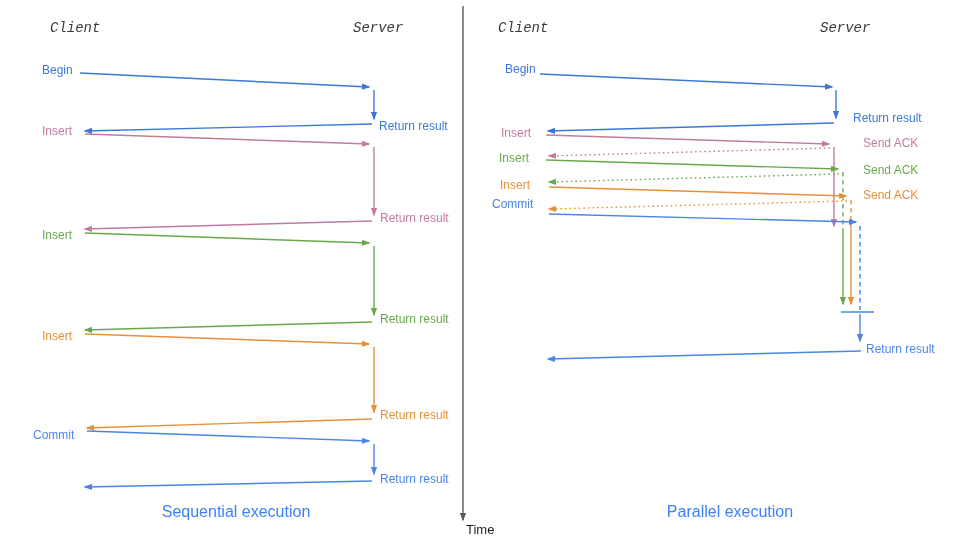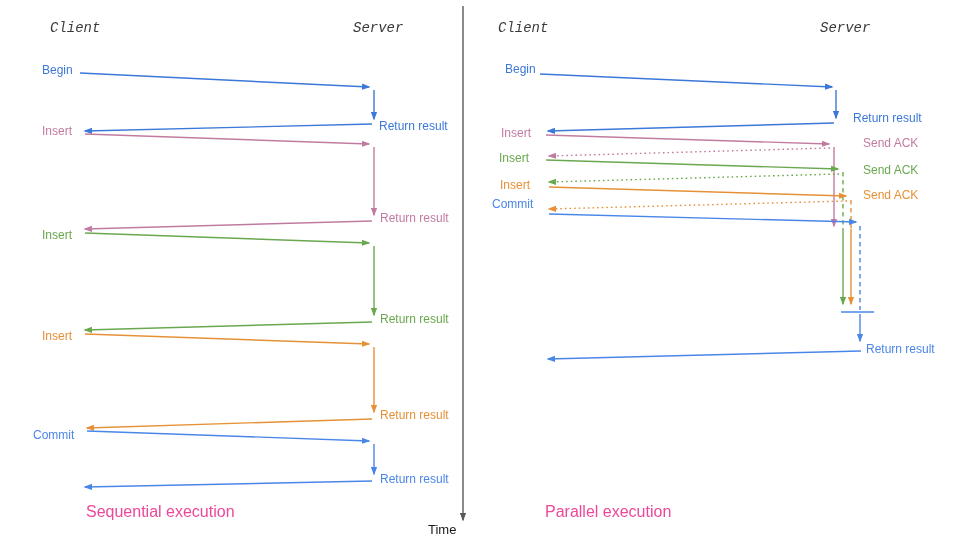--- a/index.html
+++ b/index.html
@@ -4,24 +4,24 @@
 <style>
   html,body{margin:0;padding:0;background:#ffffff;}
   body{width:960px;height:540px;overflow:hidden;font-family:"Liberation Sans",sans-serif;}
   .stage{position:relative;width:960px;height:540px;background:#ffffff;}
   #diagram-svg{position:absolute;left:0;top:0;}
   .hdr{position:absolute;font-style:italic;font-size:14px;color:#3a3a3a;white-space:nowrap;font-family:Liberation Mono, monospace;}
   .hdr-client-left{left:50px;top:20px;}
   .hdr-server-left{left:353px;top:20px;}
   .hdr-client-right{left:498px;top:20px;}
   .hdr-server-right{left:820px;top:20px;}
-  .ptitle{position:absolute;top:503px;width:300px;text-align:left;font-size:16px;color:#ec4899;white-space:nowrap;}
+  .ptitle{position:absolute;top:503px;width:300px;text-align:center;font-size:16px;color:#3b82f6;white-space:nowrap;}
   .ptitle-left{left:86px;}
-  .ptitle-right{left:545px;}
-  .time-label{position:absolute;left:428px;top:522px;font-size:13px;color:#1a1a1a;}
+  .ptitle-right{left:580px;}
+  .time-label{position:absolute;left:466px;top:522px;font-size:13px;color:#1a1a1a;}
 </style>
 </head>
 <body>
 
 <div class="stage">
   <svg id="diagram-svg" width="960" height="540" viewBox="0 0 960 540" xmlns="http://www.w3.org/2000/svg">
       <defs>
         <marker id="arrow-blue" viewBox="0 0 9 7" refX="7" refY="3.5" markerWidth="9" markerHeight="7" markerUnits="userSpaceOnUse" orient="auto">
           <path d="M0,0.4 L8.6,3.5 L0,6.6 Z" fill="#3c78d8"></path>
         </marker>

